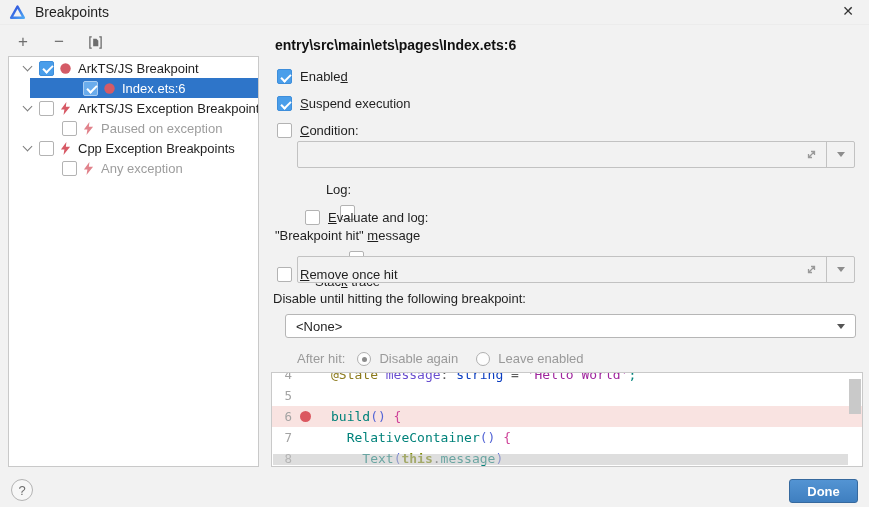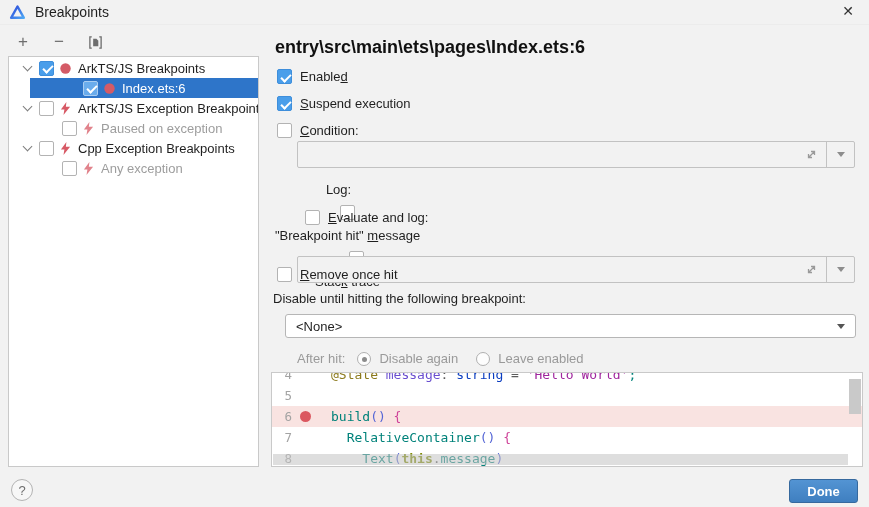--- a/index.html
+++ b/index.html
@@ -36,21 +36,21 @@
   .tlabel.muted { color:#9d9d9d; }
   
   .cb { width:15px; height:15px; border:1px solid #b3b3b3; border-radius:2px;
     background:#fff; position:relative; flex:0 0 15px; cursor:pointer; }
   .cb.checked { background:#4a9eea; border-color:#3e8edb; }
   .cb.checked::after { content:''; position:absolute; left:2.5px; top:3.5px; width:8px; height:4px;
     border-left:2px solid #fff; border-bottom:2px solid #fff; transform:rotate(-45deg); }
   .selected .cb.checked { background:#6aacec; border-color:#a9cdf1; }
   
   .abs { position:absolute; }
-  .path-header { left:275px; top:37px; font-weight:bold; font-size:18px; color:#111; }
+  .path-header { left:275px; top:37px; font-weight:bold; font-size:14px; color:#111; }
   .cbrow { display:flex; align-items:center; gap:8px; height:17px; }
   .u { text-decoration:underline; text-underline-offset:1px; }
   .field { background:#f2f2f2; border:1px solid #c2c2c2; border-radius:2px; position:relative; }
   .expand-ic { position:absolute; right:36px; top:6px; width:13px; height:13px; cursor:pointer; }
   .field-arrow-cell { position:absolute; right:0; top:0; bottom:0; width:28px;
     border-left:1px solid #c2c2c2; display:flex; align-items:center; justify-content:center; cursor:pointer; }
   .tri-down { width:0; height:0; border-left:4.5px solid transparent; border-right:4.5px solid transparent;
     border-top:5.5px solid #8d8d8d; }
   .combo { background:#ffffff; border:1px solid #b6b6b6; border-radius:3px;
     display:flex; align-items:center; justify-content:space-between; padding:0 10px; cursor:pointer; }
@@ -123,21 +123,21 @@
 
   <div class="tree-panel" id="tree">
       <div class="trow" style="padding-left: 10px;">
         <span class="chev"></span>
         <span class="cb checked"></span>
         <span class="ticon">
           <svg width="11" height="11" viewBox="0 0 11 11">
             <circle cx="5.5" cy="5.5" r="5.2" fill="#d45b66"></circle>
           </svg>
         </span>
-        <span class="tlabel">ArkTS/JS Breakpoints</span>
+        <span class="tlabel">ArkTS/JS Breakpoint</span>
       </div>
       <div class="trow selected" style="padding-left: 33px;">
         <span class="chev hidden"></span>
         <span class="cb checked"></span>
         <span class="ticon">
           <svg width="11" height="11" viewBox="0 0 11 11">
             <circle cx="5.5" cy="5.5" r="5.2" fill="#d45b66"></circle>
           </svg>
         </span>
         <span class="tlabel">Index.ets:6</span>

